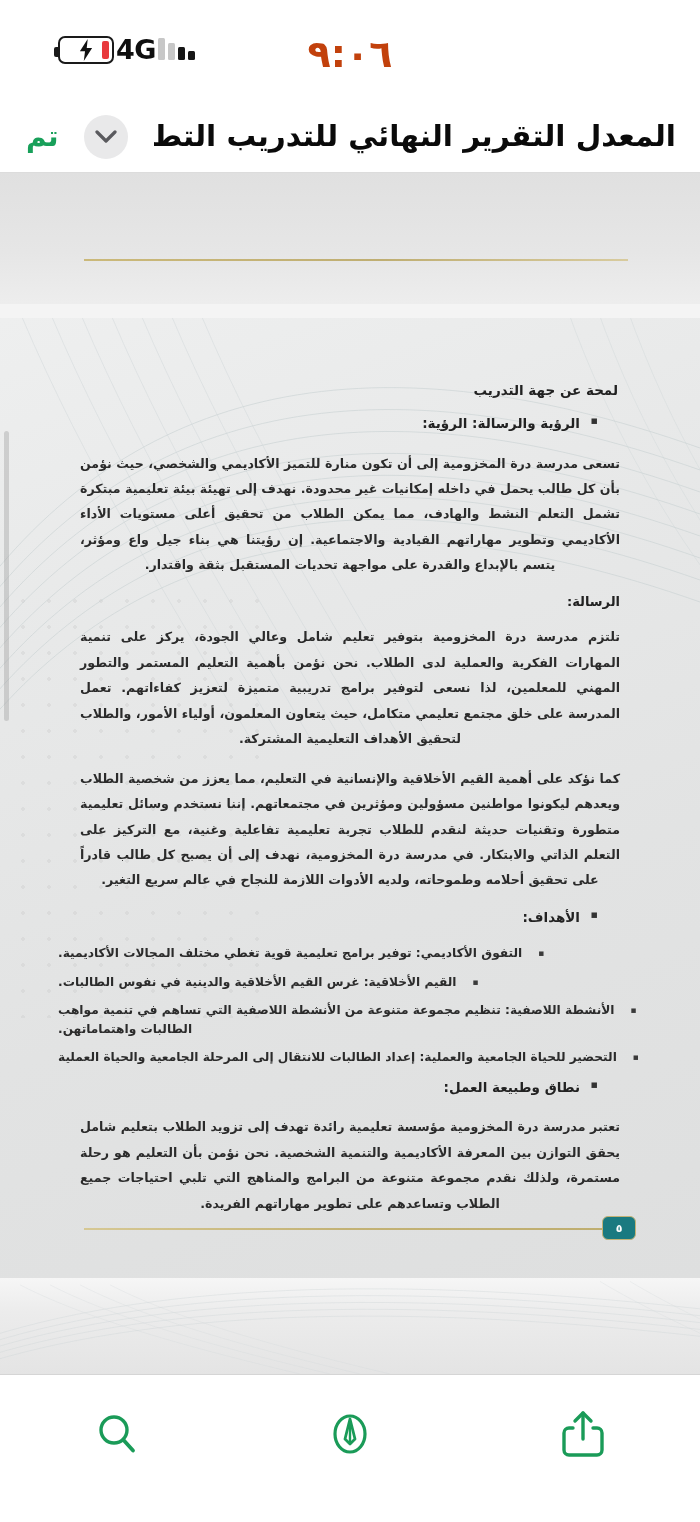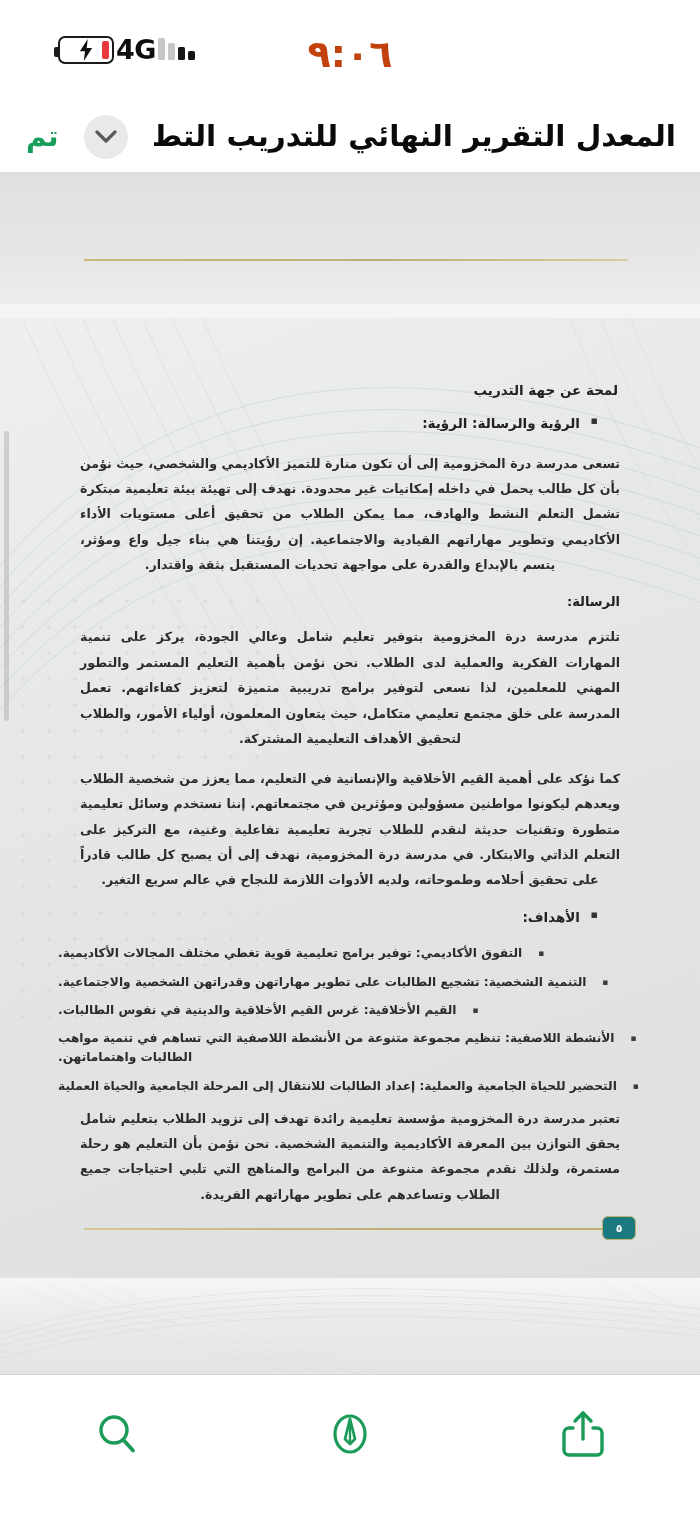--- a/index.html
+++ b/index.html
@@ -341,26 +341,26 @@
         <div class="d-head">لمحة عن جهة التدريب</div>
         <div class="d-bullet-head">الرؤية والرسالة: الرؤية:</div>
         <div class="d-para">تسعى مدرسة درة المخزومية إلى أن تكون منارة للتميز الأكاديمي والشخصي، حيث نؤمن بأن كل طالب يحمل في داخله إمكانيات غير محدودة. نهدف إلى تهيئة بيئة تعليمية مبتكرة تشمل التعلم النشط والهادف، مما يمكن الطلاب من تحقيق أعلى مستويات الأداء الأكاديمي وتطوير مهاراتهم القيادية والاجتماعية. إن رؤيتنا هي بناء جيل واع ومؤثر، يتسم بالإبداع والقدرة على مواجهة تحديات المستقبل بثقة واقتدار.</div>
         <div class="d-sub">الرسالة:</div>
         <div class="d-para">تلتزم مدرسة درة المخزومية بتوفير تعليم شامل وعالي الجودة، يركز على تنمية المهارات الفكرية والعملية لدى الطلاب. نحن نؤمن بأهمية التعليم المستمر والتطور المهني للمعلمين، لذا نسعى لتوفير برامج تدريبية متميزة لتعزيز كفاءاتهم. تعمل المدرسة على خلق مجتمع تعليمي متكامل، حيث يتعاون المعلمون، أولياء الأمور، والطلاب لتحقيق الأهداف التعليمية المشتركة.</div>
         <div class="d-para">كما نؤكد على أهمية القيم الأخلاقية والإنسانية في التعليم، مما يعزز من شخصية الطلاب ويعدهم ليكونوا مواطنين مسؤولين ومؤثرين في مجتمعاتهم. إننا نستخدم وسائل تعليمية متطورة وتقنيات حديثة لنقدم للطلاب تجربة تعليمية تفاعلية وغنية، مع التركيز على التعلم الذاتي والابتكار. في مدرسة درة المخزومية، نهدف إلى أن يصبح كل طالب قادراً على تحقيق أحلامه وطموحاته، ولديه الأدوات اللازمة للنجاح في عالم سريع التغير.</div>
 
         <div class="d-bullet-head">الأهداف:</div>
         <ul class="d-list">
           <li><span class="txt">التفوق الأكاديمي: توفير برامج تعليمية قوية تغطي مختلف المجالات الأكاديمية.</span></li>
-          <li><span class="txt">التنمية الشخصية: تشجيع الطالبات على تطوير مهاراتهن وقدراتهن الشخصية والاجتماعية.</span></li>
           <li><span class="txt">القيم الأخلاقية: غرس القيم الأخلاقية والدينية في نفوس الطالبات.</span></li>
           <li><span class="txt">الأنشطة اللاصفية: تنظيم مجموعة متنوعة من الأنشطة اللاصفية التي  تساهم في تنمية مواهب الطالبات واهتماماتهن.</span></li>
           <li><span class="txt">التحضير للحياة الجامعية والعملية: إعداد الطالبات للانتقال إلى المرحلة الجامعية والحياة العملية</span></li>
         </ul>
 
+        <div class="d-bullet-head">نطاق وطبيعة العمل:</div>
         <div class="d-para">تعتبر مدرسة درة المخزومية مؤسسة تعليمية رائدة تهدف إلى تزويد الطلاب بتعليم شامل يحقق التوازن بين المعرفة الأكاديمية والتنمية الشخصية. نحن نؤمن بأن التعليم هو رحلة مستمرة، ولذلك نقدم مجموعة متنوعة من البرامج والمناهج التي تلبي احتياجات جميع الطلاب وتساعدهم على تطوير مهاراتهم الفريدة.</div>
 
       </div>
 
       <div class="page-footer">
         <div class="rule"></div>
         <div class="page-badge">٥</div>
       </div>
     </div>
 

